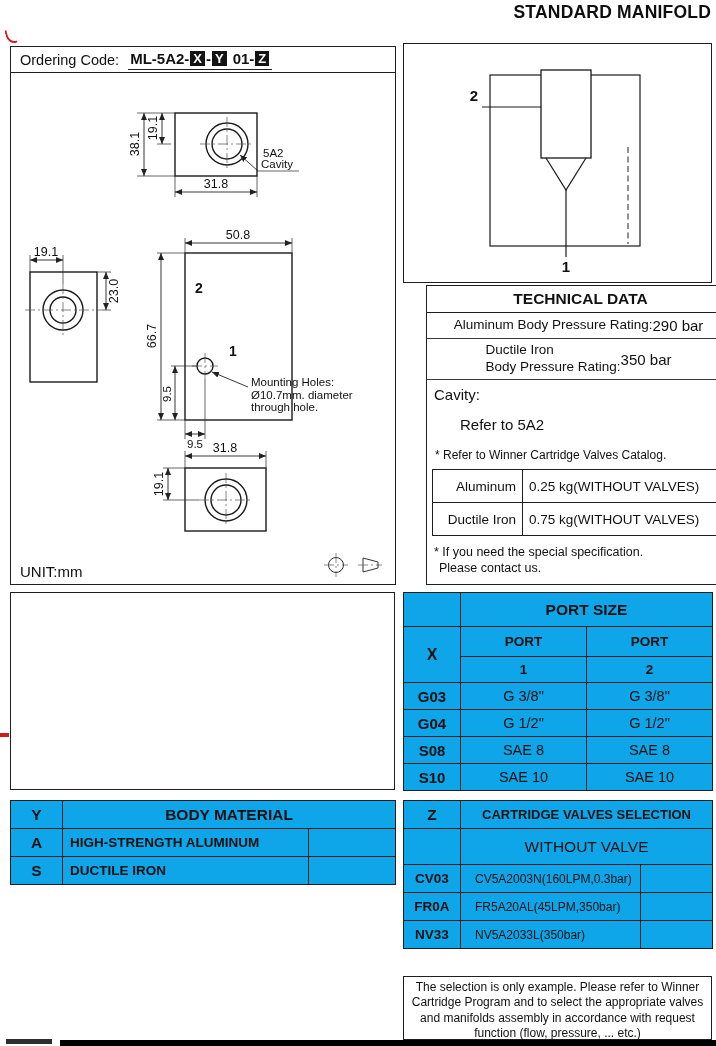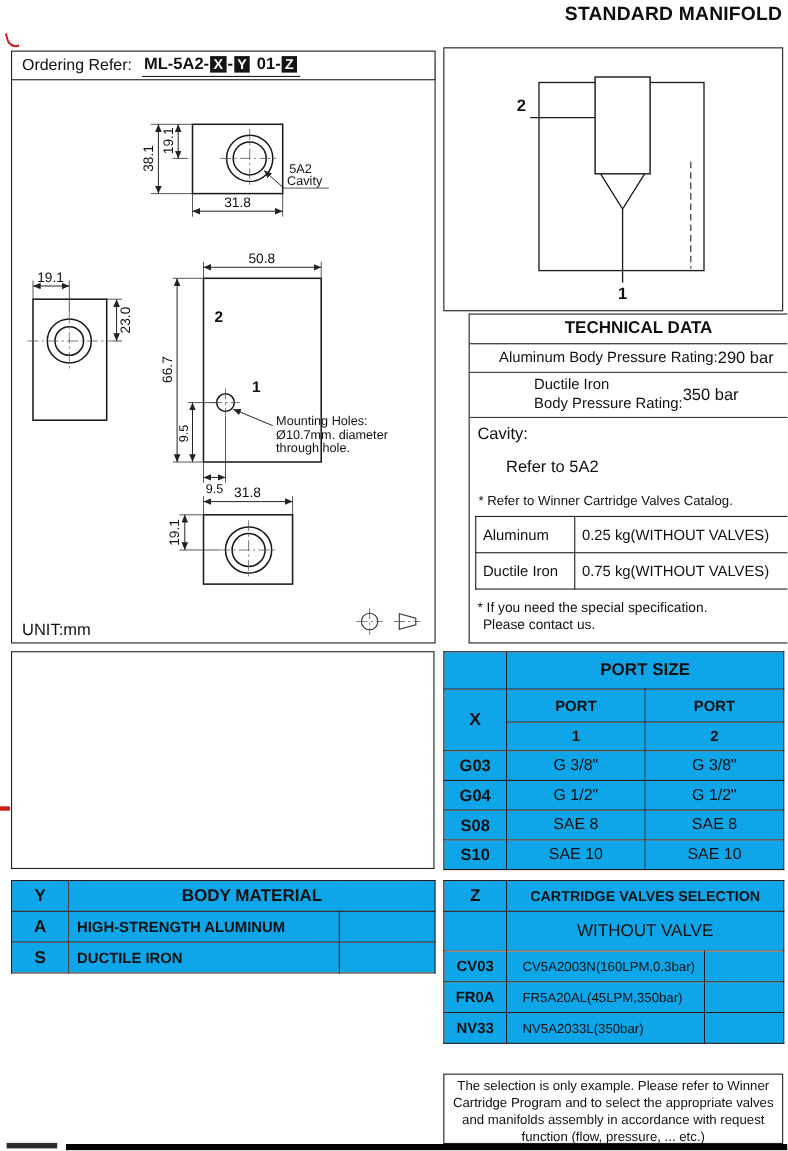--- a/index.html
+++ b/index.html
@@ -33,21 +33,21 @@
     align-items: center; padding: 0 10px 0 6px; border-bottom: 1px solid #3a3a3a; }
   .tr1 { top: 27px; height: 26px; }
   .tr2 { top: 53px; height: 41px; }
   .tech-label { font-size: 13.5px; line-height: 1.25; }
   .tech-value { font-size: 15px; }
   .cavity-label { position: absolute; top: 100px; left: 7px; font-size: 15px; }
   .cavity-value { position: absolute; top: 130px; left: 33px; font-size: 15px; }
   .catalog-note { position: absolute; top: 162px; left: 8px; font-size: 12px; }
   .weight-table { position: absolute; top: 183px; left: 5px; border-collapse: collapse; }
   .weight-table td { border: 1.2px solid #1f1f1f; height: 33px; font-size: 13.5px; padding: 0 6px; background:#fff; }
-  .wt-mat { width: 90px; }
+  .wt-mat { width: 90px; text-align: right; }
   .wt-val { width: 208px; }
   .special-note { position: absolute; top: 258px; left: 7px; font-size: 12.5px; line-height: 1.3; }
 
   table { border-collapse: collapse; table-layout: fixed; }
   .grid td { border: 1.3px solid #1f1f1f; text-align: center; overflow: hidden; background:#0ea5e9; }
 
   .port-table { position: absolute; left: 403px; top: 592px; width: 309px; }
   .pt-title { font-weight: bold; font-size: 15.5px; }
   .pt-x { font-weight: bold; font-size: 16px; }
   .pt-head { font-weight: bold; font-size: 13.5px; }
@@ -91,21 +91,21 @@
 </head>
 <body>
 
 <div class="page">
 
   <div class="title">
     <div>STANDARD MANIFOLD</div>
   </div>
 
   <div class="box ordering">
-    <span>Ordering Refer:</span>
+    <span>Ordering Code:</span>
     <span class="code-group">
       <span>ML-5A2-</span>
       <span class="code-box">X</span>
       <span>-</span>
       <span class="code-box">Y</span>
       <span class="mid">01-</span>
       <span class="code-box">Z</span>
     </span>
   </div>
 

